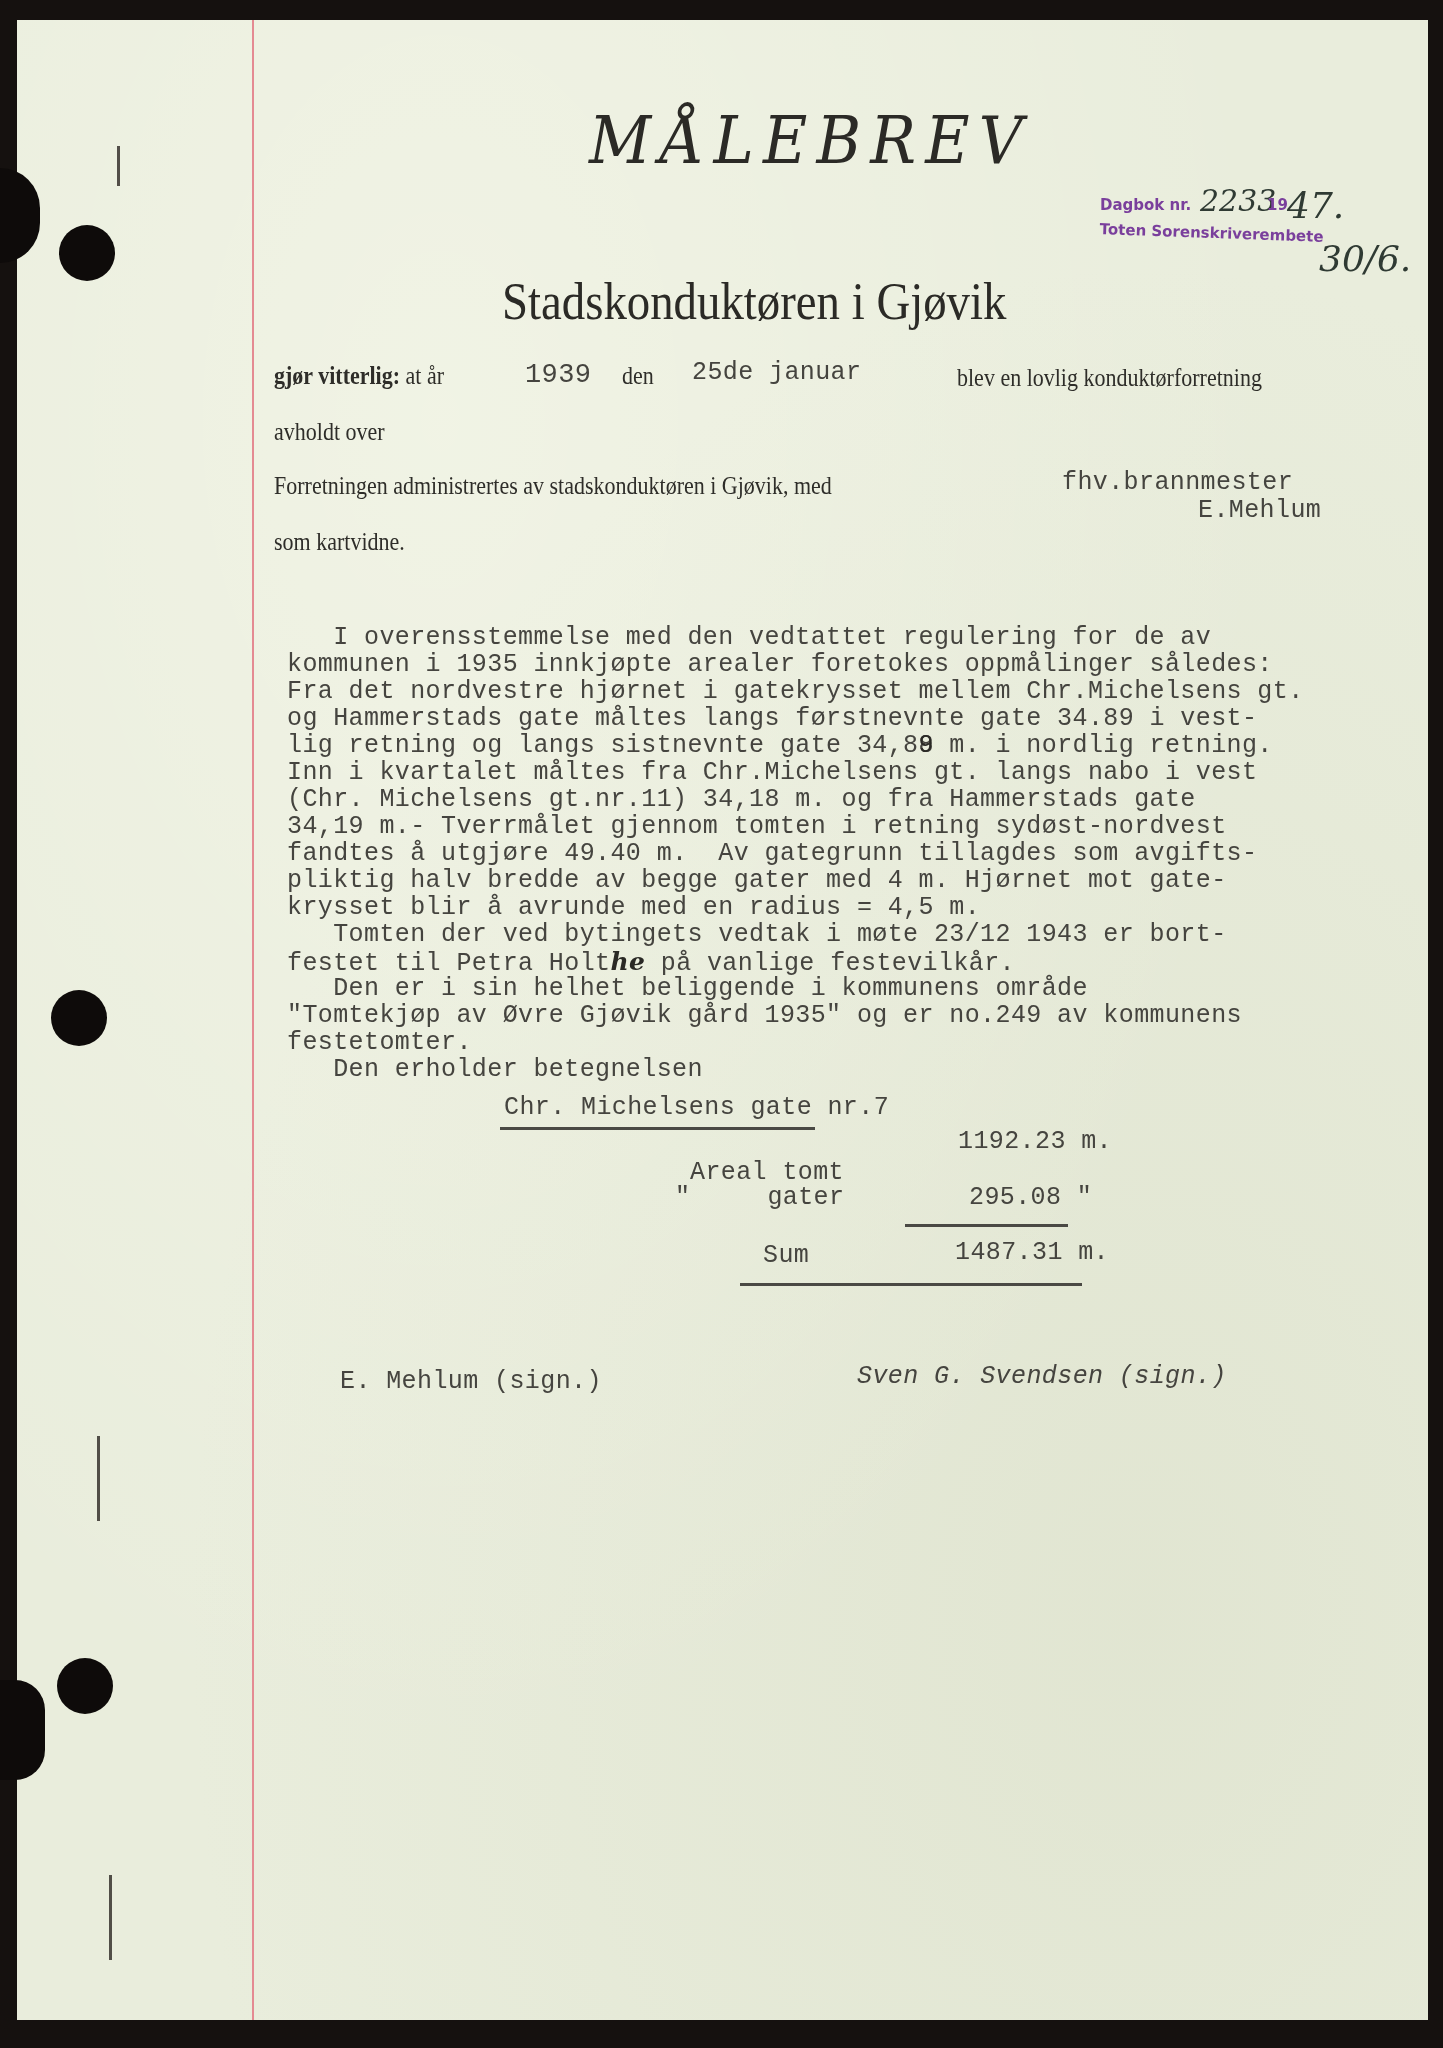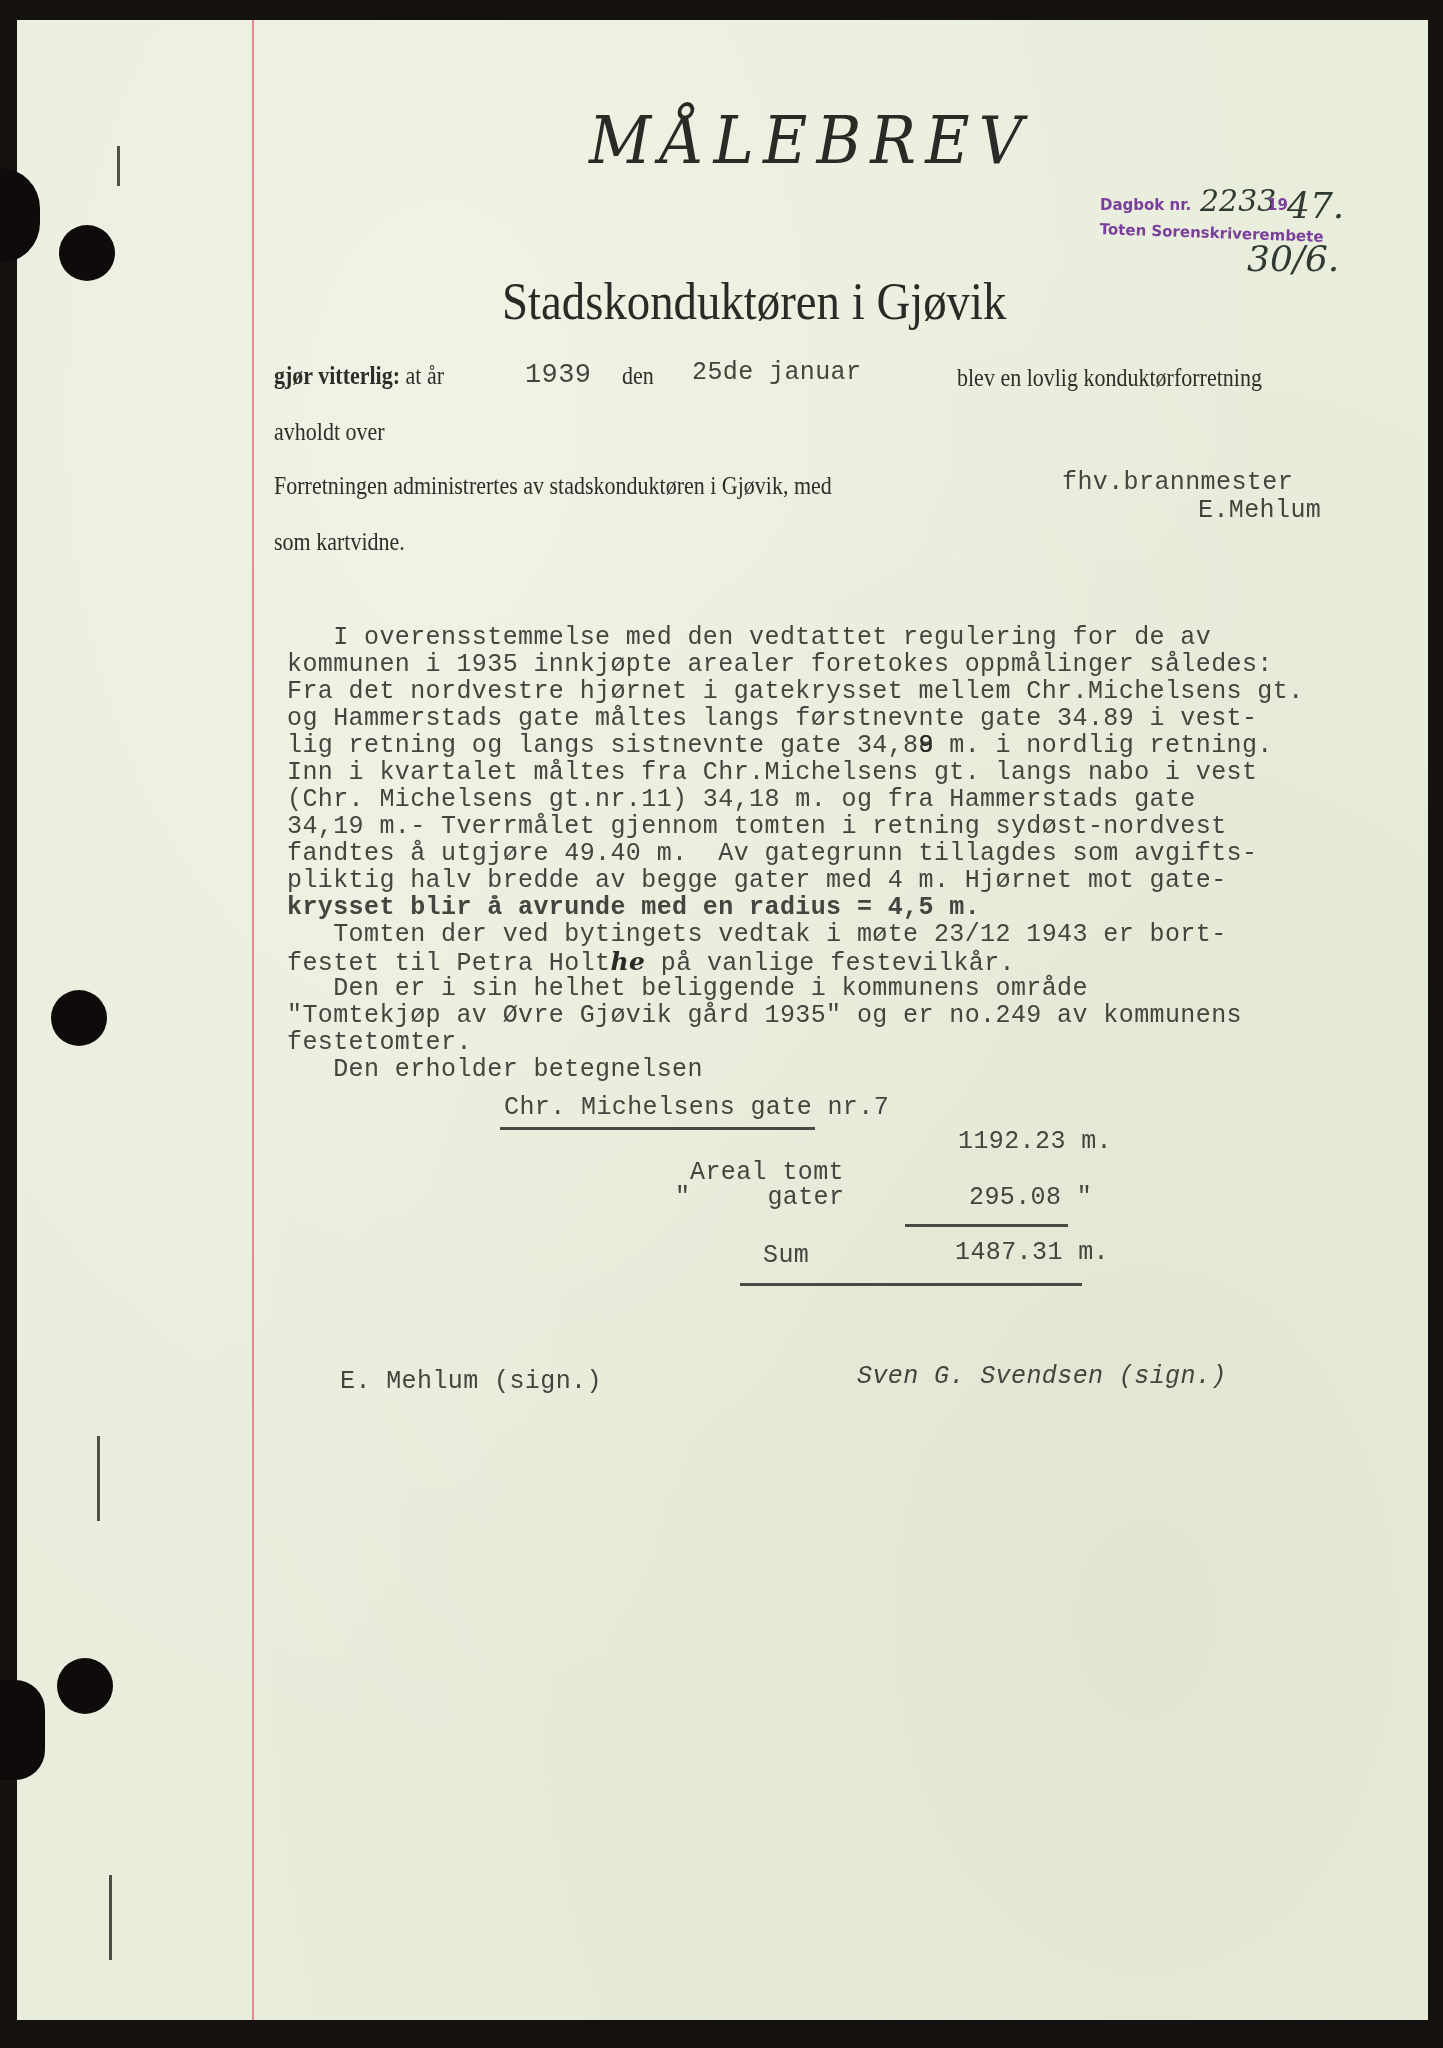--- a/index.html
+++ b/index.html
@@ -78,21 +78,21 @@
   <div class="scratch" style="left:92px;top:1855px;height:85px;"></div>
 
   <div class="abs title" style="left:572px;top:82px;">MÅLEBREV</div>
 
   <div>
     <div class="abs stamp" style="left:1083px;top:176px;">Dagbok nr.</div>
     <div class="abs hand" style="left:1183px;top:163px;font-size:30px;">2233</div>
     <div class="abs stamp" style="left:1250px;top:176px;">19</div>
     <div class="abs hand" style="left:1270px;top:165px;font-size:36px;">47.</div>
     <div class="abs stamp" style="left:1083px;top:200px;transform:rotate(2deg);transform-origin:left top;">Toten Sorenskriverembete</div>
-    <div class="abs hand" style="left:1230px;top:218px;font-size:36px;">30/6.</div>
+    <div class="abs hand" style="left:1302px;top:218px;font-size:36px;">30/6.</div>
   </div>
 
   <div class="abs heading" style="left:485px;top:252px;">Stadskonduktøren i Gjøvik</div>
 
   <div class="abs print" style="left:257px;top:342px;"><b>gjør vitterlig:</b> <span>at år</span></div>
   <div class="abs type" style="left:508px;top:340px;font-size:27px;">1939</div>
   <div class="abs print" style="left:605px;top:342px;">den</div>
   <div class="abs type" style="left:675px;top:338px;">25de januar</div>
   <div class="abs print" style="left:940px;top:344px;">blev en lovlig konduktørforretning</div>
 
@@ -108,21 +108,21 @@
     <div class="abs type" style="left:270px;top:603px;">   I overensstemmelse med den vedtattet regulering for de av</div>
     <div class="abs type" style="left:270px;top:630px;">kommunen i 1935 innkjøpte arealer foretokes oppmålinger således:</div>
     <div class="abs type" style="left:270px;top:657px;">Fra det nordvestre hjørnet i gatekrysset mellem Chr.Michelsens gt.</div>
     <div class="abs type" style="left:270px;top:684px;">og Hammerstads gate måltes langs førstnevnte gate 34.89 i vest-</div>
     <div class="abs type" style="left:270px;top:711px;"><span>lig retning og langs sistnevnte gate 34,8</span><span class="overstrike"><span>8</span><span class="over">9</span></span><span> m. i nordlig retning.</span></div>
     <div class="abs type" style="left:270px;top:738px;">Inn i kvartalet måltes fra Chr.Michelsens gt. langs nabo i vest</div>
     <div class="abs type" style="left:270px;top:765px;">(Chr. Michelsens gt.nr.11) 34,18 m. og fra Hammerstads gate</div>
     <div class="abs type" style="left:270px;top:792px;">34,19 m.- Tverrmålet gjennom tomten i retning sydøst-nordvest</div>
     <div class="abs type" style="left:270px;top:819px;">fandtes å utgjøre 49.40 m.  Av gategrunn tillagdes som avgifts-</div>
     <div class="abs type" style="left:270px;top:846px;">pliktig halv bredde av begge gater med 4 m. Hjørnet mot gate-</div>
-    <div class="abs type" style="left:270px;top:873px;font-weight:bold;">krysset blir å avrunde med en radius = 4,5 m.</div>
+    <div class="abs type" style="left:270px;top:873px;">krysset blir å avrunde med en radius = 4,5 m.</div>
     <div class="abs type" style="left:270px;top:900px;">   Tomten der ved bytingets vedtak i møte 23/12 1943 er bort-</div>
     <div class="abs type" style="left:270px;top:927px;"><span>festet til Petra Holt</span><span style="font-family:'DejaVu Serif',serif;font-style:italic;font-weight:bold;color:#2a2925;">he</span><span> på vanlige festevilkår.</span></div>
     <div class="abs type" style="left:270px;top:954px;">   Den er i sin helhet beliggende i kommunens område</div>
     <div class="abs type" style="left:270px;top:981px;">"Tomtekjøp av Øvre Gjøvik gård 1935" og er no.249 av kommunens</div>
     <div class="abs type" style="left:270px;top:1008px;">festetomter.</div>
     <div class="abs type" style="left:270px;top:1035px;">   Den erholder betegnelsen</div>
   </div>
 
   <div class="abs type" style="left:487px;top:1073px;">Chr. Michelsens gate nr.7</div>
   <div class="rule" style="left:483px;top:1107px;width:315px;"></div>

